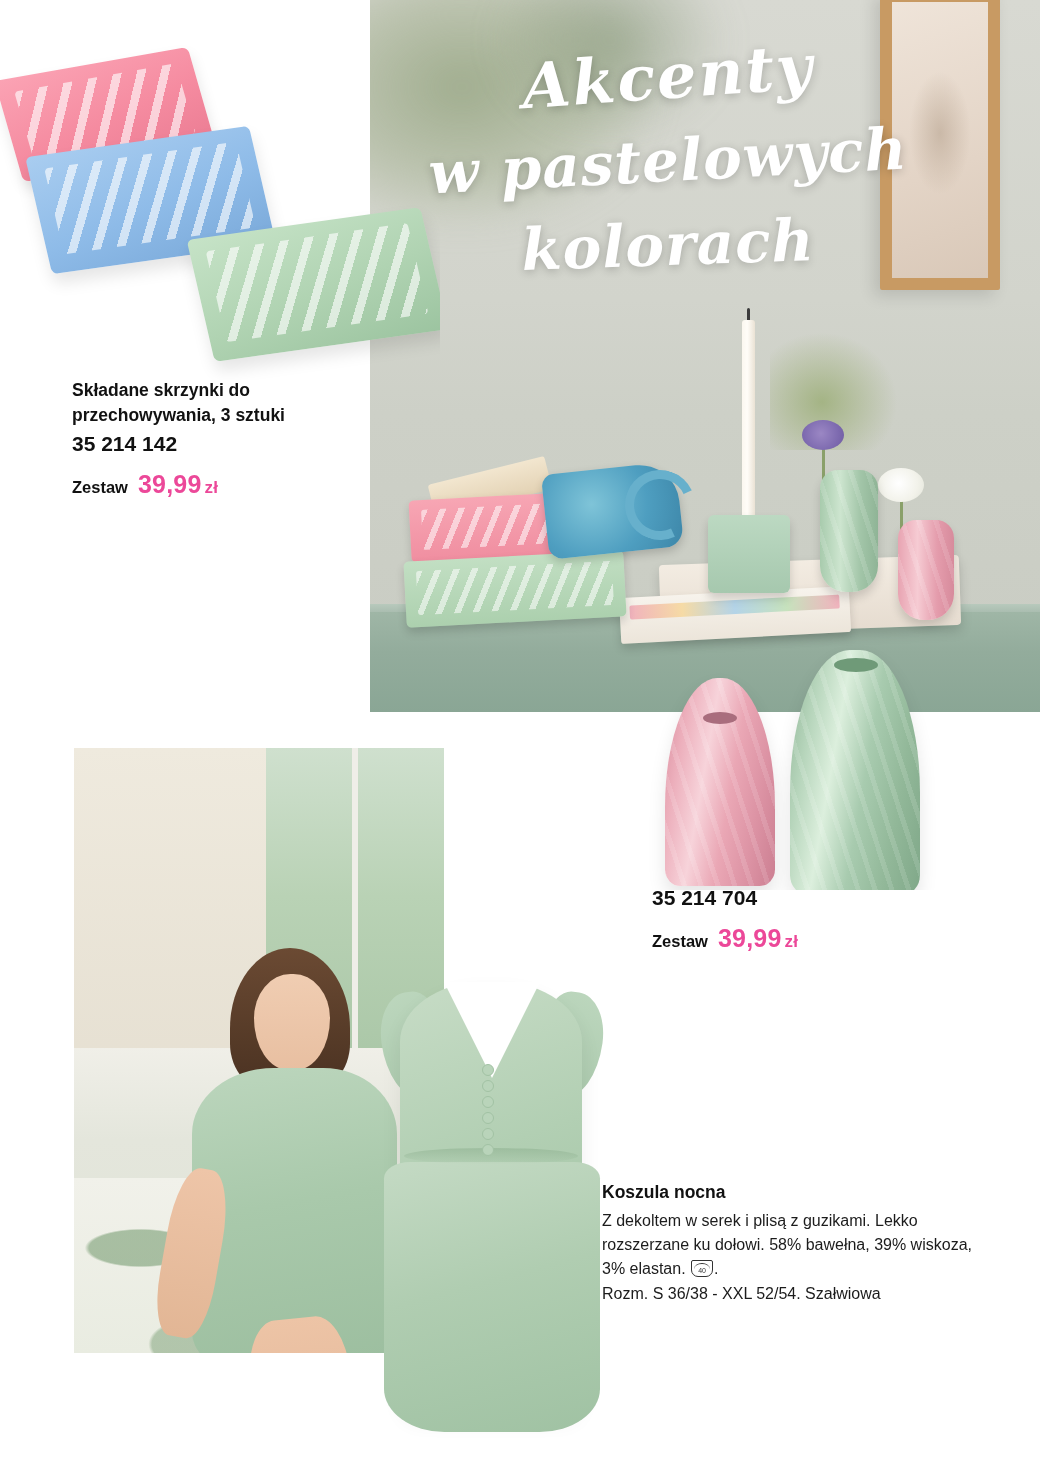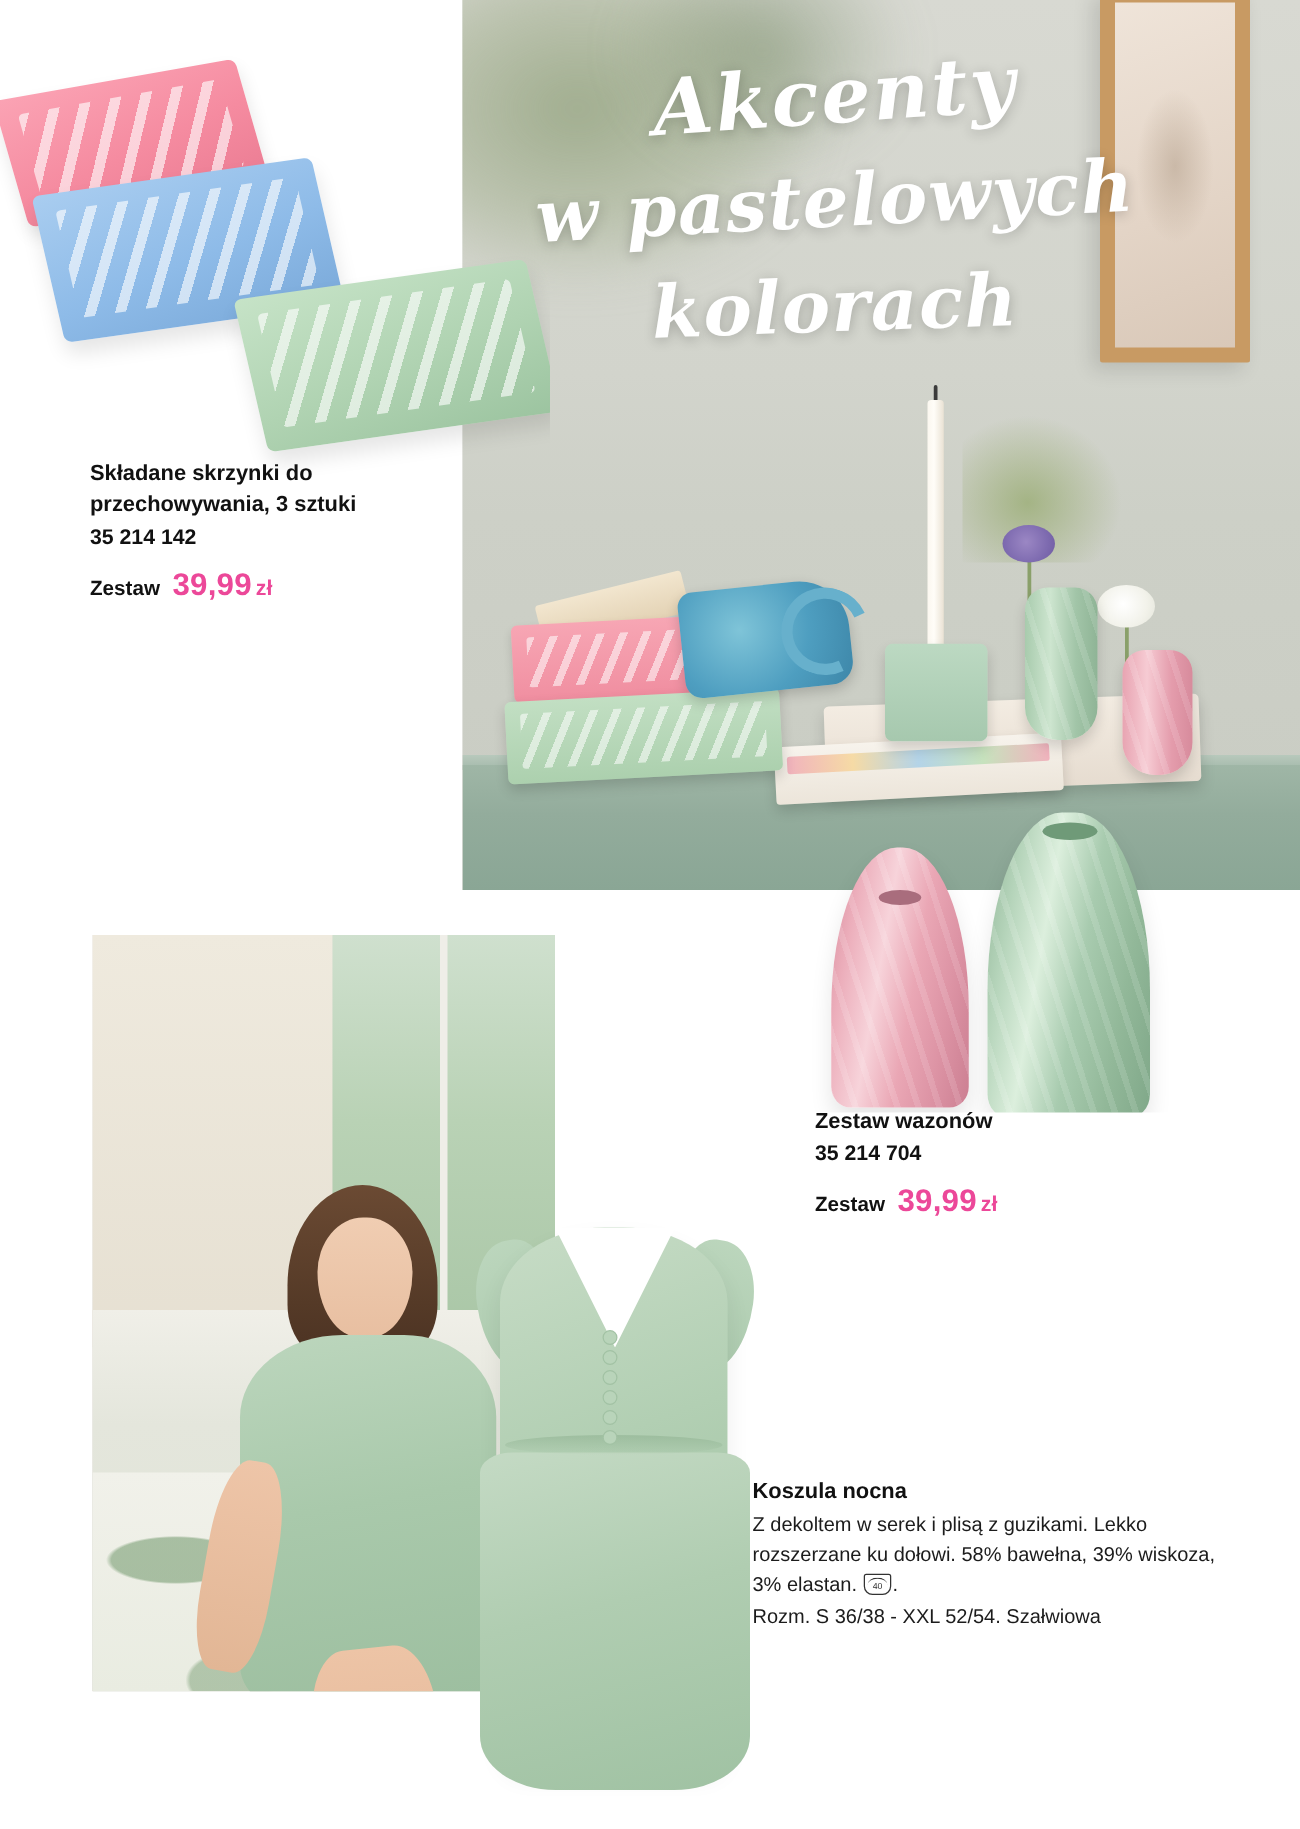--- a/index.html
+++ b/index.html
@@ -269,21 +269,21 @@
     color: #111;
     margin: 0 0 4px 0;
   }
   .p-desc {
     font-size: 16px;
     line-height: 1.52;
     color: #1c1c1c;
     margin: 0;
   }
   .p-code {
-    font-size: 17px;
+    font-size: 21px;
     font-weight: 700;
     color: #111;
     margin-top: 2px;
   }
   .p-price-row {
     margin-top: 14px;
     display: flex;
     align-items: baseline;
     gap: 10px;
   }
@@ -293,21 +293,21 @@
     color: #111;
   }
   .p-price {
     font-size: 25px;
     font-weight: 700;
     letter-spacing: .2px;
     color: #ec4899;
   }
   .p-price .cur { font-size: 17px; font-weight: 700; margin-left: 3px; }
 
-  #block-crates { left: 72px; top: 366px; width: 276px; }
+  #block-crates { left: 72px; top: 378px; width: 276px; }
   #block-vases  { left: 652px; top: 884px; width: 330px; }
   #block-nightgown { left: 602px; top: 1180px; width: 380px; }
 
   .wash-icon {
     display: inline-block;
     width: 22px; height: 17px;
     border: 1.6px solid #333;
     border-radius: 2px 2px 7px 7px;
     position: relative;
     vertical-align: -3px;
@@ -554,21 +554,20 @@
     <div class="swirl"></div>
     <div class="v-pink-mouth"></div>
   </div>
   <div class="v-mint">
     <div class="swirl"></div>
     <div class="v-mint-mouth"></div>
   </div>
 </div>
 
 <div class="txt" id="block-vases">
-  <p class="p-title">Zestaw wazonów</p>
   <div class="p-code">35 214 704</div>
   <div class="p-price-row">
     <span class="p-price-label">Zestaw</span>
     <span class="p-price"><span>39,99</span><span class="cur">zł</span></span>
   </div>
 </div>
 
 <div class="model-photo">
   <div class="m-wall"></div>
   <div class="m-window"></div>

